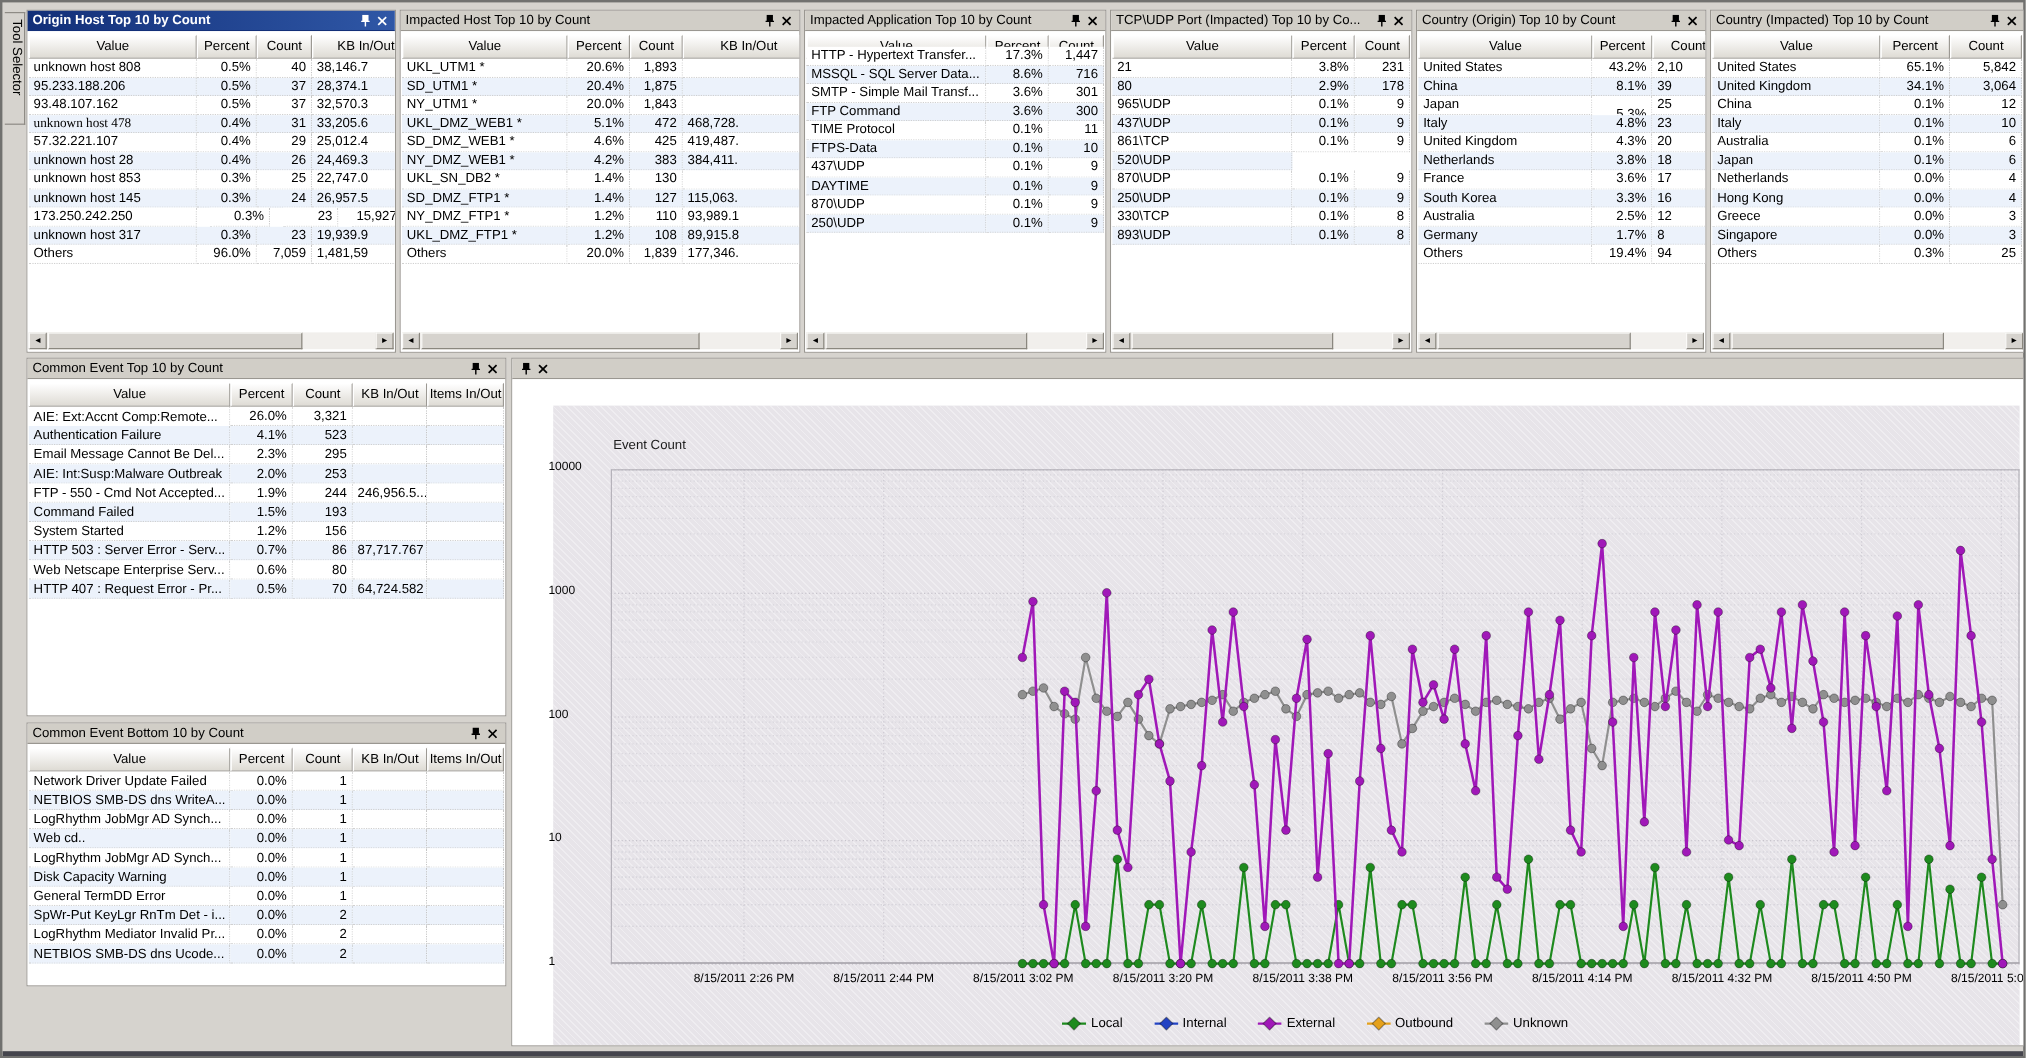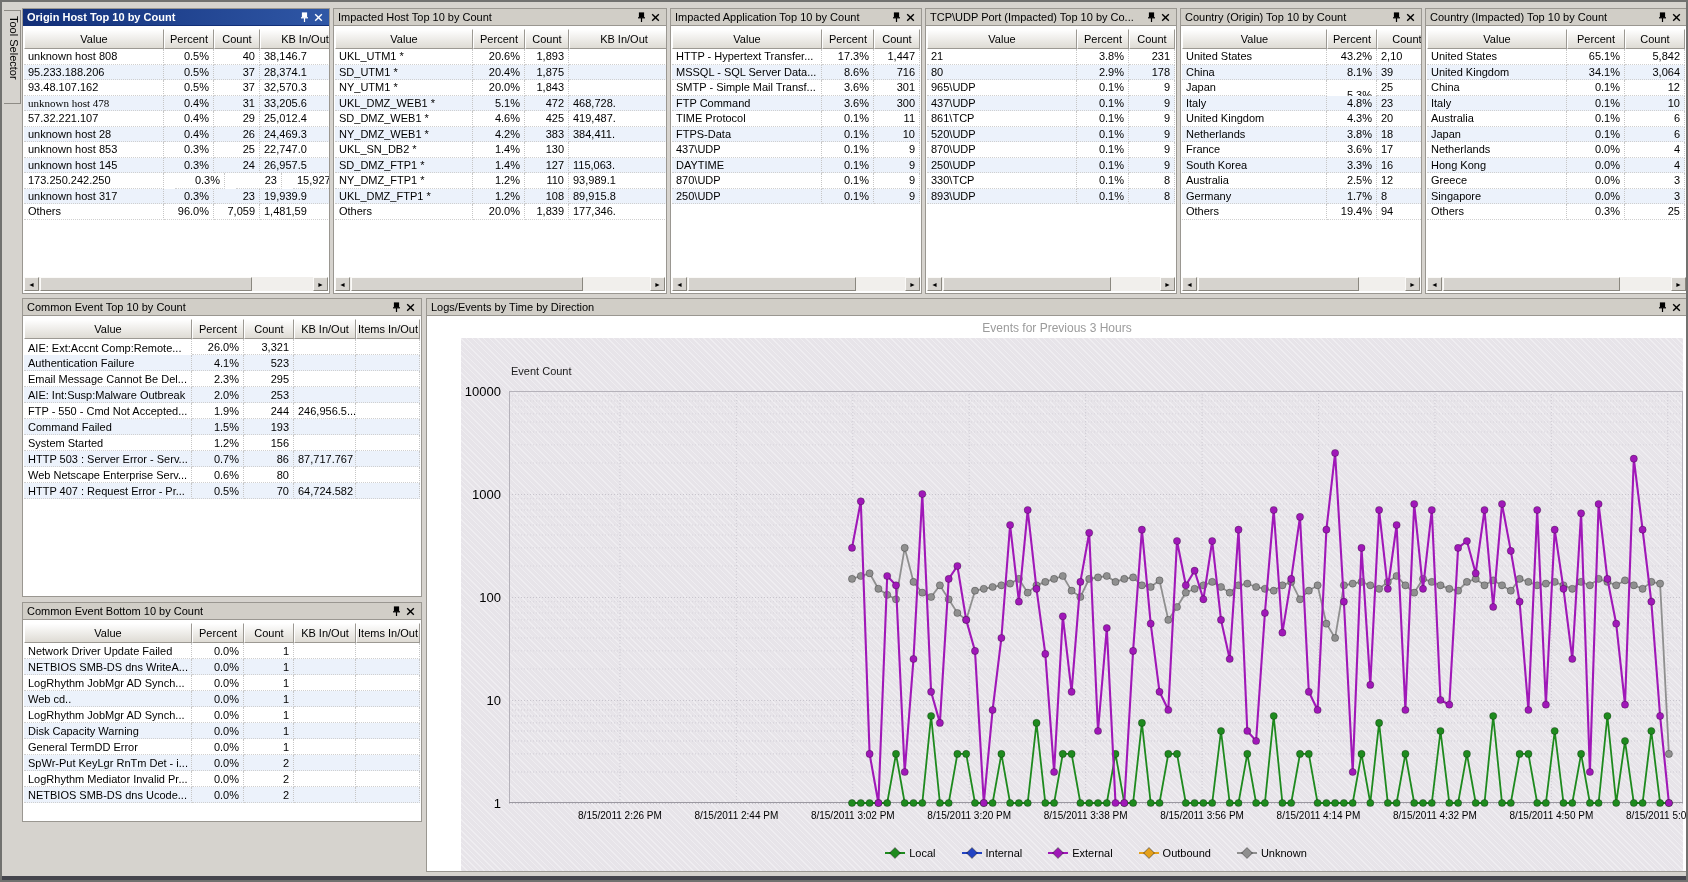--- a/index.html
+++ b/index.html
@@ -39,21 +39,21 @@
   .sb-btn{position:absolute;top:0;width:15px;height:14px;background:#d6d3ce;
           border:1px solid #8a877f;border-top-color:#fbfaf8;border-left-color:#fbfaf8;
           display:flex;align-items:center;justify-content:center;font-size:7px;color:#000;}
   .sb-thumb{position:absolute;top:0;height:14px;background:#d6d3ce;
           border:1px solid #8a877f;border-top-color:#fbfaf8;border-left-color:#fbfaf8;}
   
   .chart-gray{position:absolute;background:#e7e4e9;
       background-image:repeating-linear-gradient(45deg,rgba(255,255,255,.35) 0 1px,transparent 1px 4px);}
   .chart-title{position:absolute;text-align:center;color:#9b9b9b;font-size:12px;}
   .axis-title{position:absolute;font-size:11px;color:#1c1c1c;}
-  .ytick{position:absolute;text-align:right;font-size:13px;color:#000;}
+  .ytick{position:absolute;font-size:10px;color:#000;}
   .xtick{position:absolute;text-align:center;font-size:10px;color:#000;white-space:nowrap;}
   .legend{position:absolute;display:flex;justify-content:center;gap:26px;align-items:center;}
   .legend-item{display:flex;align-items:center;gap:4px;font-size:11px;color:#000;}
   svg{display:block;}
 </style>
 </head>
 <body>
 
 <div class="stage">
   <div class="tool-tab">Tool Selector</div>
@@ -284,21 +284,21 @@
               </g>
             </svg>
           </span>
         </div>
         <div class="content">
           <div class="hdr">
             <div class="hcell" style="width: 150px;">Value</div>
             <div class="hcell" style="width: 52px;">Percent</div>
             <div class="hcell" style="width: 46px;">Count</div>
           </div>
-          <div class="rows" style="top: 23px;">
+          <div class="rows" style="top: 13px;">
             <div class="grow" style="height: 15.5px;">
               <div class="gcell l" style="width: 150px; height: 15.5px;">HTTP - Hypertext Transfer...</div>
               <div class="gcell r" style="width: 52px; height: 15.5px;">17.3%</div>
               <div class="gcell r" style="width: 46px; height: 15.5px;">1,447</div>
             </div>
             <div class="grow alt" style="height: 15.5px;">
               <div class="gcell l" style="width: 150px; height: 15.5px;">MSSQL - SQL Server Data...</div>
               <div class="gcell r" style="width: 52px; height: 15.5px;">8.6%</div>
               <div class="gcell r" style="width: 46px; height: 15.5px;">716</div>
             </div>
@@ -396,21 +396,21 @@
             <div class="grow alt" style="height: 15.5px;">
               <div class="gcell l" style="width: 150px; height: 15.5px;">437\UDP</div>
               <div class="gcell r" style="width: 52px; height: 15.5px;">0.1%</div>
               <div class="gcell r" style="width: 46px; height: 15.5px;">9</div>
             </div>
             <div class="grow" style="height: 15.5px;">
               <div class="gcell l" style="width: 150px; height: 15.5px;">861\TCP</div>
               <div class="gcell r" style="width: 52px; height: 15.5px;">0.1%</div>
               <div class="gcell r" style="width: 46px; height: 15.5px;">9</div>
             </div>
-            <div class="grow alt" style="height: 15.5px;">
+            <div class="grow alt" style="height: 15.5px; flex-direction: column;">
               <div class="gcell l" style="width: 150px; height: 15.5px;">520\UDP</div>
               <div class="gcell r" style="width: 52px; height: 15.5px;">0.1%</div>
               <div class="gcell r" style="width: 46px; height: 15.5px;">9</div>
             </div>
             <div class="grow" style="height: 15.5px;">
               <div class="gcell l" style="width: 150px; height: 15.5px;">870\UDP</div>
               <div class="gcell r" style="width: 52px; height: 15.5px;">0.1%</div>
               <div class="gcell r" style="width: 46px; height: 15.5px;">9</div>
             </div>
             <div class="grow alt" style="height: 15.5px;">
@@ -819,41 +819,39 @@
               <div class="gcell r" style="width: 52px; height: 16px;">0.0%</div>
               <div class="gcell r" style="width: 50px; height: 16px;">2</div>
               <div class="gcell l" style="width: 62px; height: 16px;"></div>
               <div class="gcell l" style="width: 64px; height: 16px;"></div>
             </div>
           </div>
         </div>
       </div>
       <div class="panel" style="left: 424px; top: 296px; width: 1262px; height: 574px;">
         <div class="titlebar">
-          <span class="tb-title">Logs/Events by Time by Direction</span>
           <span class="tb-ico">
             <svg width="11" height="11" viewBox="0 0 11 11">
               <g stroke="currentColor" stroke-width="1.2" fill="currentColor">
                 <rect x="3.5" y="1" width="4" height="4"></rect>
                 <line x1="2" y1="5.8" x2="9" y2="5.8"></line>
                 <line x1="5.5" y1="6" x2="5.5" y2="10"></line>
               </g>
             </svg>
           </span>
           <span class="tb-ico">
             <svg width="11" height="11" viewBox="0 0 11 11">
               <g stroke="currentColor" stroke-width="1.4">
                 <line x1="2.2" y1="2.2" x2="8.8" y2="8.8"></line>
                 <line x1="8.8" y1="2.2" x2="2.2" y2="8.8"></line>
               </g>
             </svg>
           </span>
         </div>
         <div class="content">
-          <div class="chart-title" style="left: 0px; right: 0px; top: 5px;">Events for Previous 3 Hours</div>
           <div class="chart-gray" style="left: 34px; top: 22px; width: 1222px; height: 533px;"></div>
           <div class="axis-title" style="left: 84px; top: 49px;">Event Count</div>
           <div class="ytick" style="left: 30px; width: 44px; top: 68px;">10000</div>
           <div class="ytick" style="left: 30px; width: 44px; top: 171px;">1000</div>
           <div class="ytick" style="left: 30px; width: 44px; top: 274px;">100</div>
           <div class="ytick" style="left: 30px; width: 44px; top: 377px;">10</div>
           <div class="ytick" style="left: 30px; width: 44px; top: 480px;">1</div>
           <div class="xtick" style="left: 132.943px; width: 120px; top: 494px;">8/15/2011 2:26 PM</div>
           <div class="xtick" style="left: 249.369px; width: 120px; top: 494px;">8/15/2011 2:44 PM</div>
           <div class="xtick" style="left: 365.794px; width: 120px; top: 494px;">8/15/2011 3:02 PM</div>

